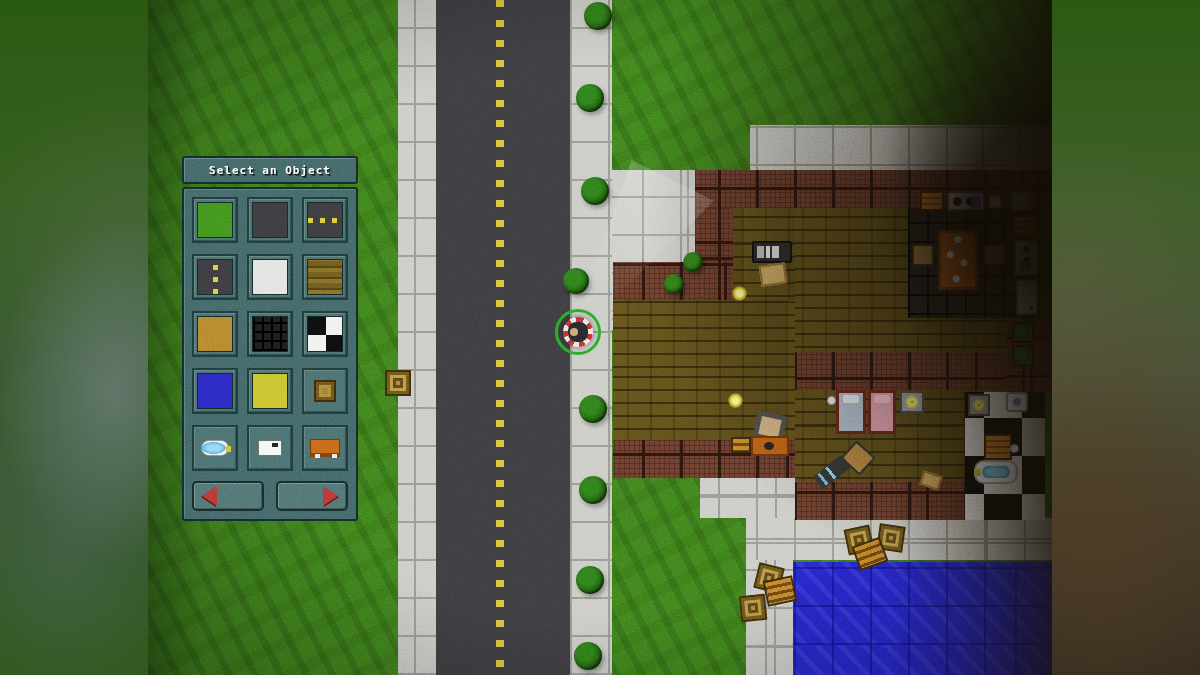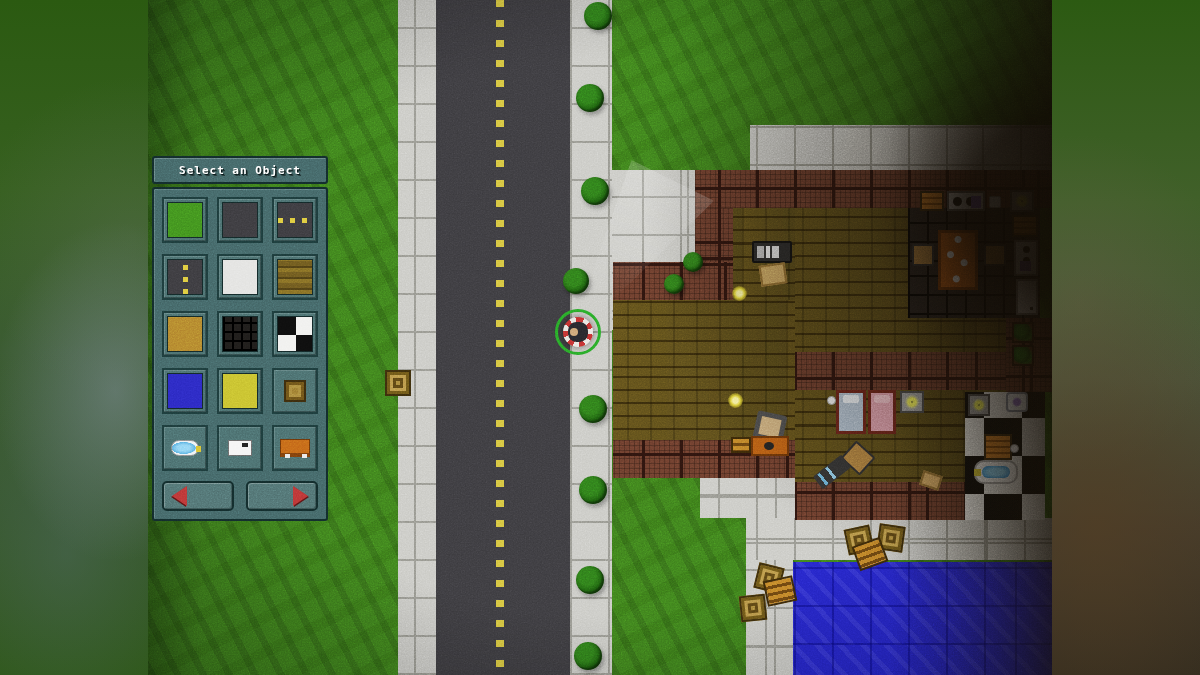--- a/index.html
+++ b/index.html
@@ -110,21 +110,21 @@
   .char-body{position:absolute;inset:13px;background:#26262b;border-radius:42%;}
   .char-body::after{content:"";position:absolute;left:2px;top:6px;width:8px;height:8px;border-radius:50%;background:#caa070;}
 
   .noise{position:absolute;left:0;top:0;mix-blend-mode:overlay;opacity:.5;pointer-events:none;}
   .vignette{position:absolute;inset:0;pointer-events:none;background:
     radial-gradient(circle at 100% 30%, rgba(15,10,4,.85) 0 8%, rgba(15,10,4,.45) 18%, transparent 40%),
     linear-gradient(90deg, rgba(0,0,0,.25) 0, transparent 6%, transparent 82%, rgba(20,14,6,.5) 94%, rgba(20,14,6,.78) 100%),
     radial-gradient(ellipse at 50% 50%, transparent 58%, rgba(0,0,0,.3) 100%);}
 
   
-  .hud{position:absolute;left:4px;top:156px;width:176px;}
+  .hud{position:absolute;left:34px;top:156px;width:176px;}
   .hud-title{height:24px;background:#416263;border:2px solid #122a2a;border-radius:3px;
     box-shadow:inset 1px 1px 0 rgba(255,255,255,.18);display:flex;align-items:center;justify-content:center;
     font-weight:bold;font-size:11px;color:#fff;letter-spacing:1px;
     text-shadow:1px 1px 0 #0a1a1a,2px 2px 0 rgba(0,0,0,.45);}
   .hud-body{margin-top:3px;background:#416263;border:2px solid #122a2a;border-radius:3px;
     padding:8px 7px;box-shadow:inset 1px 1px 0 rgba(255,255,255,.14);}
   .grid{display:grid;grid-template-columns:repeat(3,46px);gap:11px 9px;justify-content:center;}
   .cell{width:46px;height:46px;background:#486a6a;border:2px solid #1c3939;display:grid;place-items:center;
     box-shadow:inset -1px -1px 0 rgba(0,0,0,.3),inset 1px 1px 0 rgba(255,255,255,.12);cursor:pointer;box-sizing:border-box;}
   .thumb{width:36px;height:36px;border:1px solid #122727;position:relative;box-sizing:border-box;}

